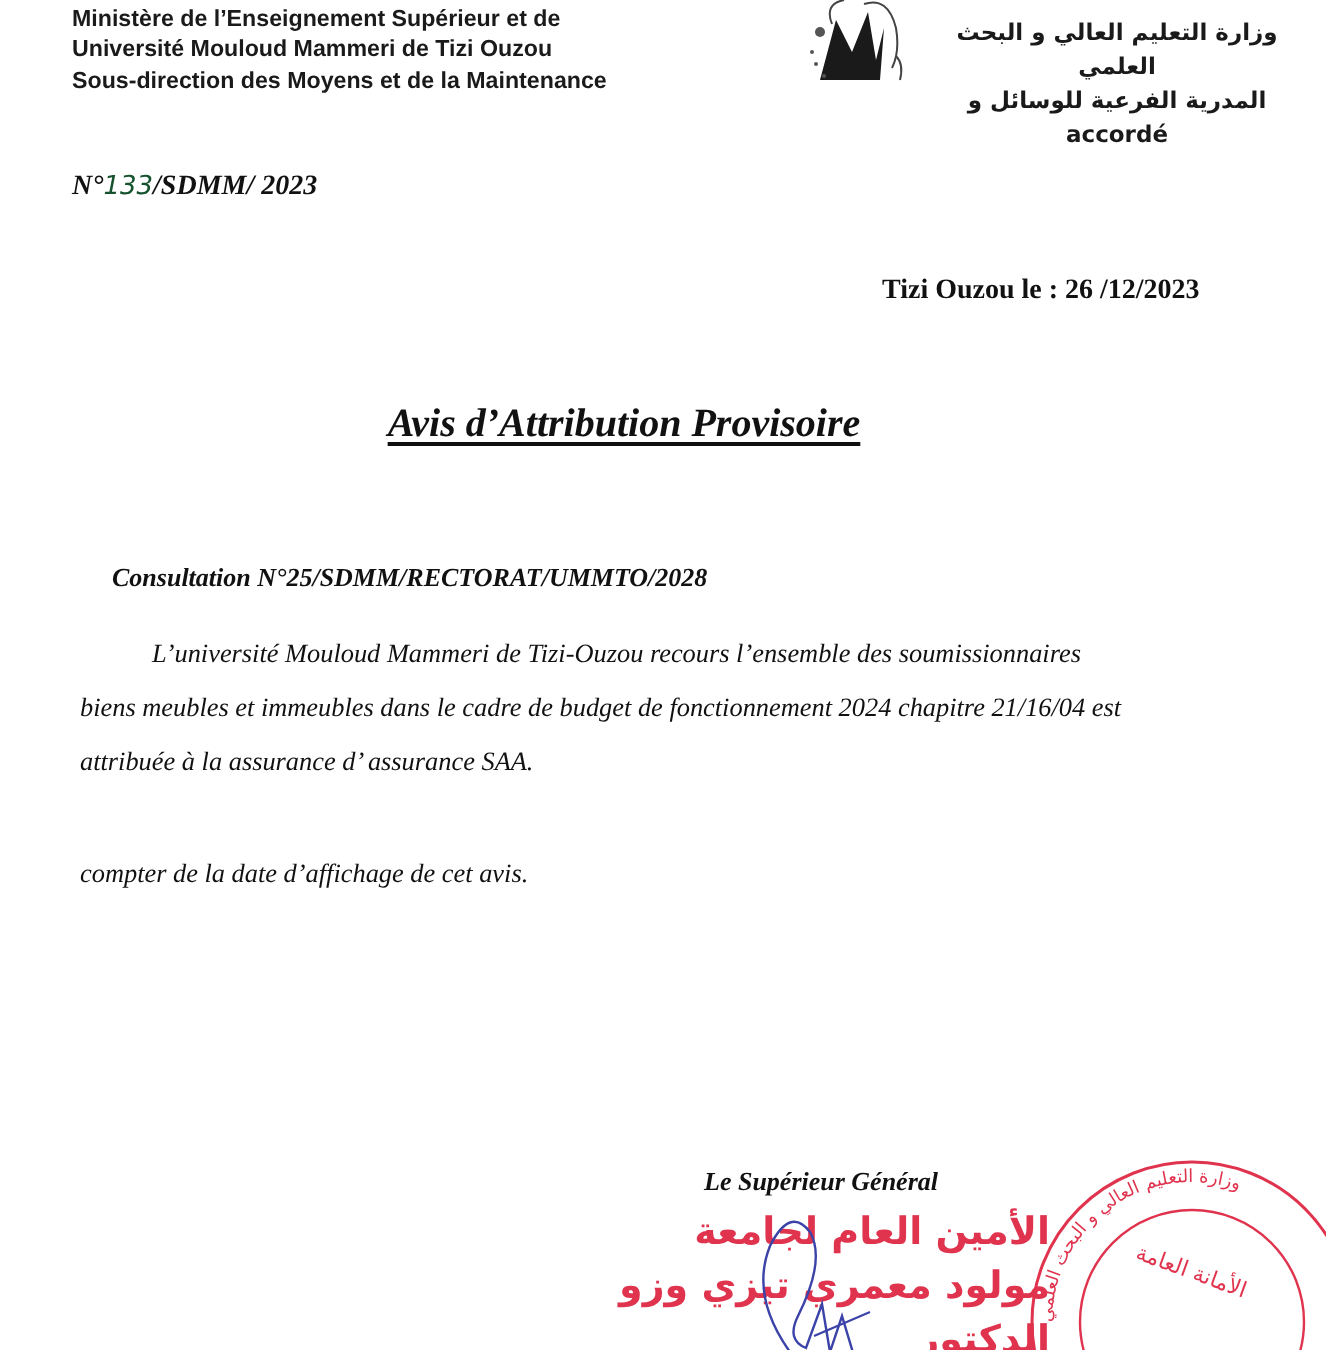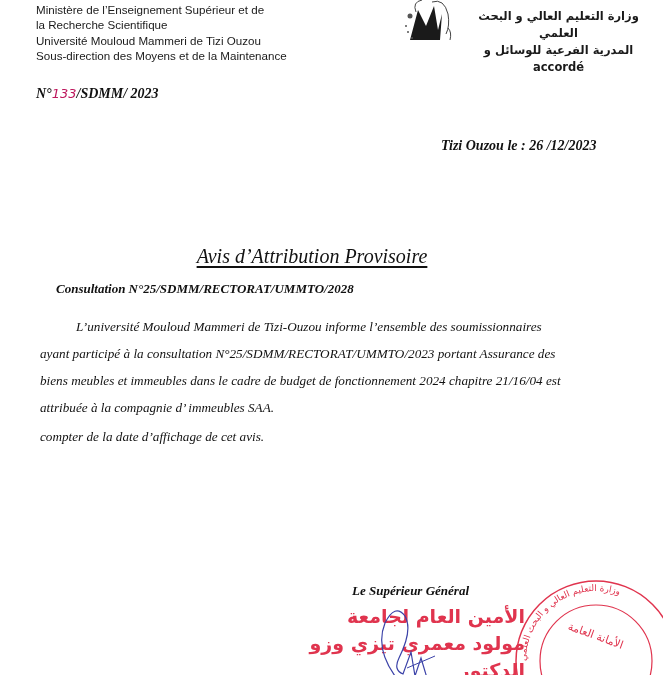--- a/index.html
+++ b/index.html
@@ -1,43 +1,42 @@
 <!DOCTYPE html>
 <html><head>
   <meta charset="utf-8">
   <style>
     html, body { margin: 0; padding: 0; background: #ffffff; }
     body { width: 663px; height: 675px; position: relative; overflow: hidden; color: #111; }
     .abs { position: absolute; }
-    .hdr-fr { left: 36px; top: 2px; font-family: "Liberation Sans", sans-serif; font-size: 11.6px; line-height: 15.4px; font-weight: normal; color: #1a1a1a; }
+    .hdr-fr { left: 36px; top: 2px; font-family: "Liberation Sans", sans-serif; font-size: 11.6px; line-height: 15.4px; font-weight: bold; color: #1a1a1a; }
     .hdr-fr div { white-space: nowrap; }
     .hdr-ar { right: 12px; top: 8px; font-family: "DejaVu Sans", sans-serif; font-size: 11.5px; line-height: 17px; font-weight: bold; text-align: center; direction: rtl; color: #1a1a1a; width: 185px; }
     .logo { left: 396px; top: 0px; width: 62px; height: 44px; }
     .ref { left: 36px; top: 86px; font-family: "Liberation Serif", serif; font-style: italic; font-weight: bold; font-size: 14px; }
-    .ref .hand { color: #be185d; font-weight: normal; font-family: "DejaVu Sans", sans-serif; font-size: 13px; }
-    .date { left: 441px; top: 138px; font-family: "Liberation Serif", serif; font-style: italic; font-weight: bold; font-size: 14px; white-space: nowrap; }
-    .title { left: 0; width: 624px; top: 201px; text-align: center; font-family: "Liberation Serif", serif; font-style: italic; font-weight: normal; font-size: 20px; margin-top: 44px; }
+    .ref .hand { color: #14532d; font-weight: normal; font-family: "DejaVu Sans", sans-serif; font-size: 13px; }
+    .date { left: 441px; top: 138px; font-family: "Liberation Serif", serif; font-weight: bold; font-size: 14px; white-space: nowrap; }
+    .title { left: 0; width: 624px; top: 201px; text-align: center; font-family: "Liberation Serif", serif; font-style: italic; font-weight: bold; font-size: 20px; }
     .title span { text-decoration: underline; text-decoration-thickness: 1.5px; text-underline-offset: 3px; }
     .consult { left: 56px; top: 281px; font-family: "Liberation Serif", serif; font-style: italic; font-weight: bold; font-size: 13px; white-space: nowrap; }
     .para { left: 40px; width: 580px; font-family: "Liberation Serif", serif; font-style: italic; font-size: 13.2px; line-height: 27px; text-align: justify; }
     .para .l { display: block; white-space: nowrap; }
     .p1 { top: 313px; }
     .p2 { top: 423px; }
     .sig { left: 352px; top: 583px; font-family: "Liberation Serif", serif; font-style: italic; font-weight: bold; font-size: 13px; white-space: nowrap; }
     .stamp-text { left: 325px; top: 603px; width: 200px; font-family: "DejaVu Sans", sans-serif; font-size: 19px; line-height: 27px; font-weight: bold; color: #e0344e; direction: rtl; text-align: right; }
     .stamp-text div { white-space: nowrap; }
     .seal { left: 511px; top: 576px; width: 170px; height: 170px; }
     .scribble { left: 355px; top: 608px; width: 110px; height: 70px; }
   </style>
 </head>
 <body>
 
 <div class="abs hdr-fr">
   <div>Ministère de l’Enseignement Supérieur et de</div>
-  <div>la Recherche Scientifique</div>
   <div>Université Mouloud Mammeri de Tizi Ouzou</div>
   <div>Sous-direction des Moyens et de la Maintenance</div>
 </div>
 
 <svg class="abs logo" viewBox="0 0 62 44">
   <path d="M14 40 L22 10 L30 26 L38 6 L42 30 L46 14 L44 40 Z" fill="#1a1a1a"></path>
   <path d="M36 2 Q48 -2 52 14 Q54 26 50 34" stroke="#444" stroke-width="1" fill="none"></path>
   <path d="M20 12 Q16 2 26 0" stroke="#444" stroke-width="1" fill="none"></path>
   <circle cx="14" cy="16" r="2.5" fill="#555"></circle>
   <circle cx="10" cy="26" r="1" fill="#555"></circle>
@@ -57,24 +56,23 @@
 
 <div class="abs date">Tizi Ouzou le : 26 /12/2023</div>
 
 <div class="abs title">
   <span>Avis d’Attribution Provisoire</span>
 </div>
 
 <div class="abs consult">Consultation N°25/SDMM/RECTORAT/UMMTO/2028</div>
 
 <div class="abs para p1">
-  <span class="l" style="padding-left:36px">L’université Mouloud Mammeri de Tizi-Ouzou informe l’ensemble des   soumissionnaires</span>
-  <span class="l">ayant participé à la consultation N°25/SDMM/RECTORAT/UMMTO/2023 portant Assurance des</span>
+  <span class="l" style="padding-left:36px">L’université Mouloud Mammeri de Tizi-Ouzou recours l’ensemble des   soumissionnaires</span>
   <span class="l">biens meubles et immeubles dans le cadre de budget de fonctionnement 2024 chapitre 21/16/04 est</span>
-  <span class="l">attribuée à la compagnie d’ immeubles SAA.</span>
+  <span class="l">attribuée à la assurance d’ assurance SAA.</span>
 </div>
 
 <div class="abs para p2">
   <span class="l">compter de la date d’affichage de cet avis.</span>
 </div>
 
 <div class="abs sig">Le Supérieur Général</div>
 
 <svg class="abs seal" viewBox="0 0 170 170">
   <defs>

